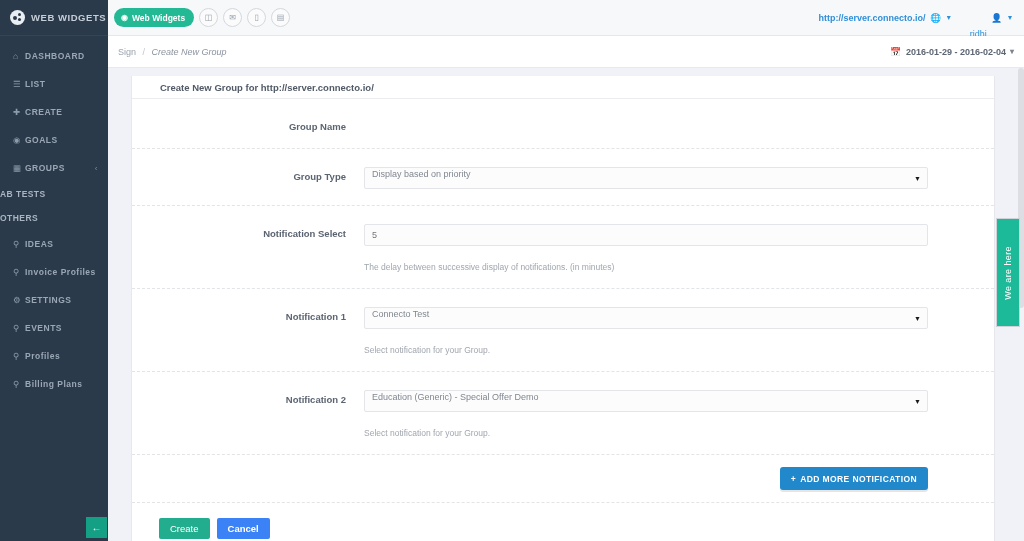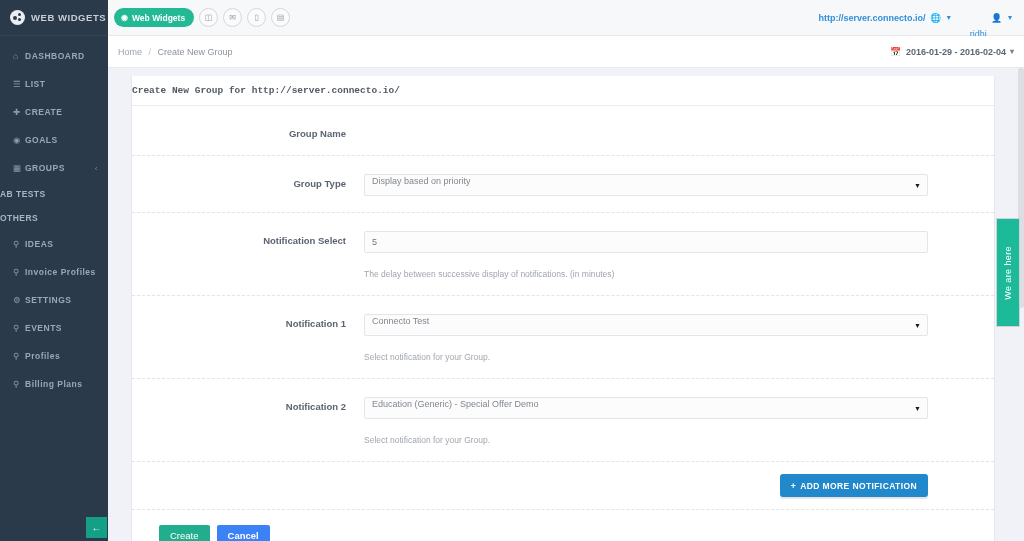--- a/index.html
+++ b/index.html
@@ -106,44 +106,44 @@
 
   
   .crumbbar {
     position: absolute; left: 108px; top: 36px;
     width: 916px; height: 32px; background: #ffffff;
     border-bottom: 1px solid #e7e9ee;
     display: flex; align-items: center;
   }
   .crumbs { padding-left: 10px; font-size: 9px; color: #9ba3ae; }
   .crumbs .sep { margin: 0 4px; color: #c1c7d0; }
-  .crumbs .cur { color: #8b939f; }
+  .crumbs .cur { color: #8b939f; font-style: italic; }
   .daterange {
     margin-left: auto; margin-right: 10px;
     display: flex; align-items: center; gap: 4px;
     font-size: 9px; color: #5c6673; font-weight: 700; cursor: pointer;
   }
   .cal-ic { color: #5aa3dd; font-size: 9px; }
   .dr-caret { color: #7b848f; font-size: 8px; }
 
   
   .content {
     position: absolute; left: 108px; top: 68px;
     width: 910px; height: 473px; background: #f1f2f7;
   }
   .card {
     position: absolute; left: 23px; top: 8px;
     width: 864px; background: #fff;
     border: 1px solid #e6e8ec; border-top: none;
     min-height: 465px;
   }
   .card-head {
-    height: 30px; display: flex; align-items: center;
-    padding-left: 0; border-bottom: 1px solid #ececf0;
-    font-size: 9.5px; font-weight: 700; color: #515a66; font-family: Liberation Mono, monospace;
+    height: 23px; display: flex; align-items: center;
+    padding-left: 28px; border-bottom: 1px solid #ececf0;
+    font-size: 9.5px; font-weight: 700; color: #515a66;
   }
   .card-body { padding: 0; }
 
   .frow {
     display: flex; align-items: flex-start;
     padding: 18px 0 16px 0;
     border-bottom: 1px dashed #e2e4e8;
     position: relative;
   }
   .frow:last-of-type { border-bottom: none; }
@@ -308,21 +308,21 @@
       <span class="globe-ic">🌐</span>
       <span class="caret">▾</span>
       <span class="user-name">ridhi</span>
       <span class="user-ic">👤</span>
       <span class="caret">▾</span>
     </div>
   </div>
 
   <div class="crumbbar">
     <div class="crumbs">
-      <span>Home</span>
+      <span>Sign</span>
       <span class="sep">/</span>
       <span class="cur">Create New Group</span>
     </div>
     <div class="daterange">
       <span class="cal-ic">📅</span>
       <span>2016-01-29 - 2016-02-04</span>
       <span class="dr-caret">▾</span>
     </div>
   </div>
 

